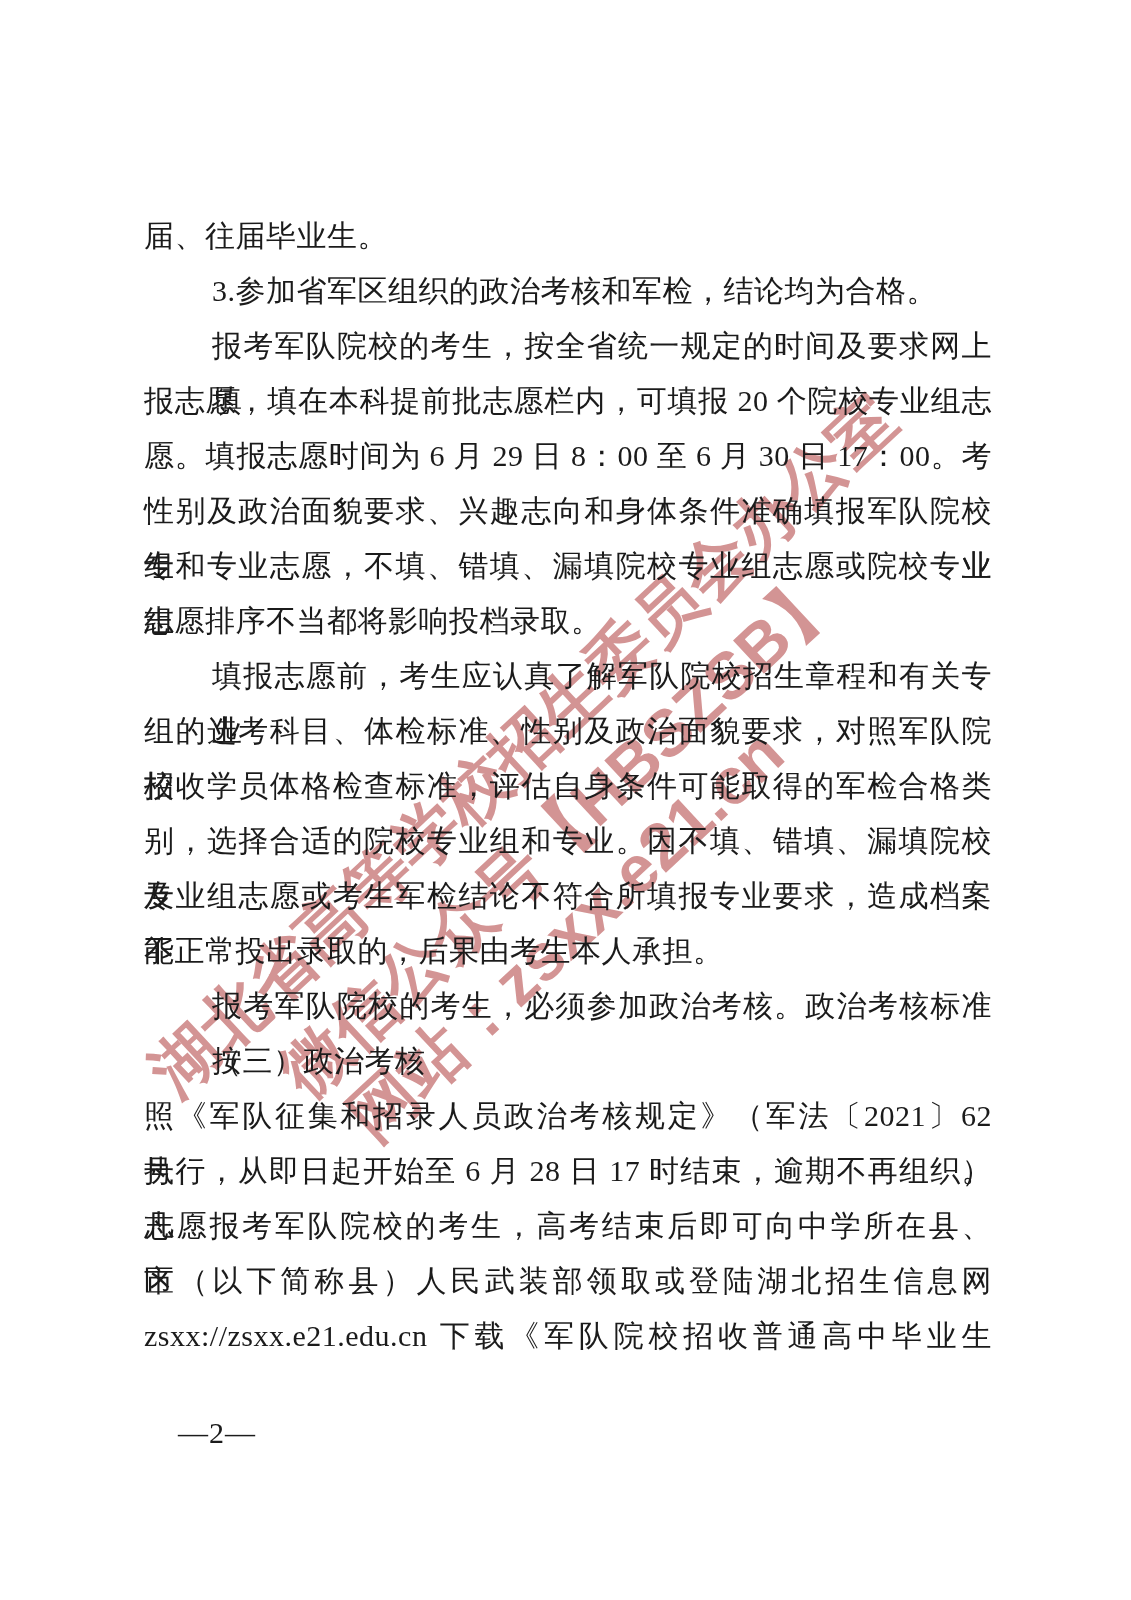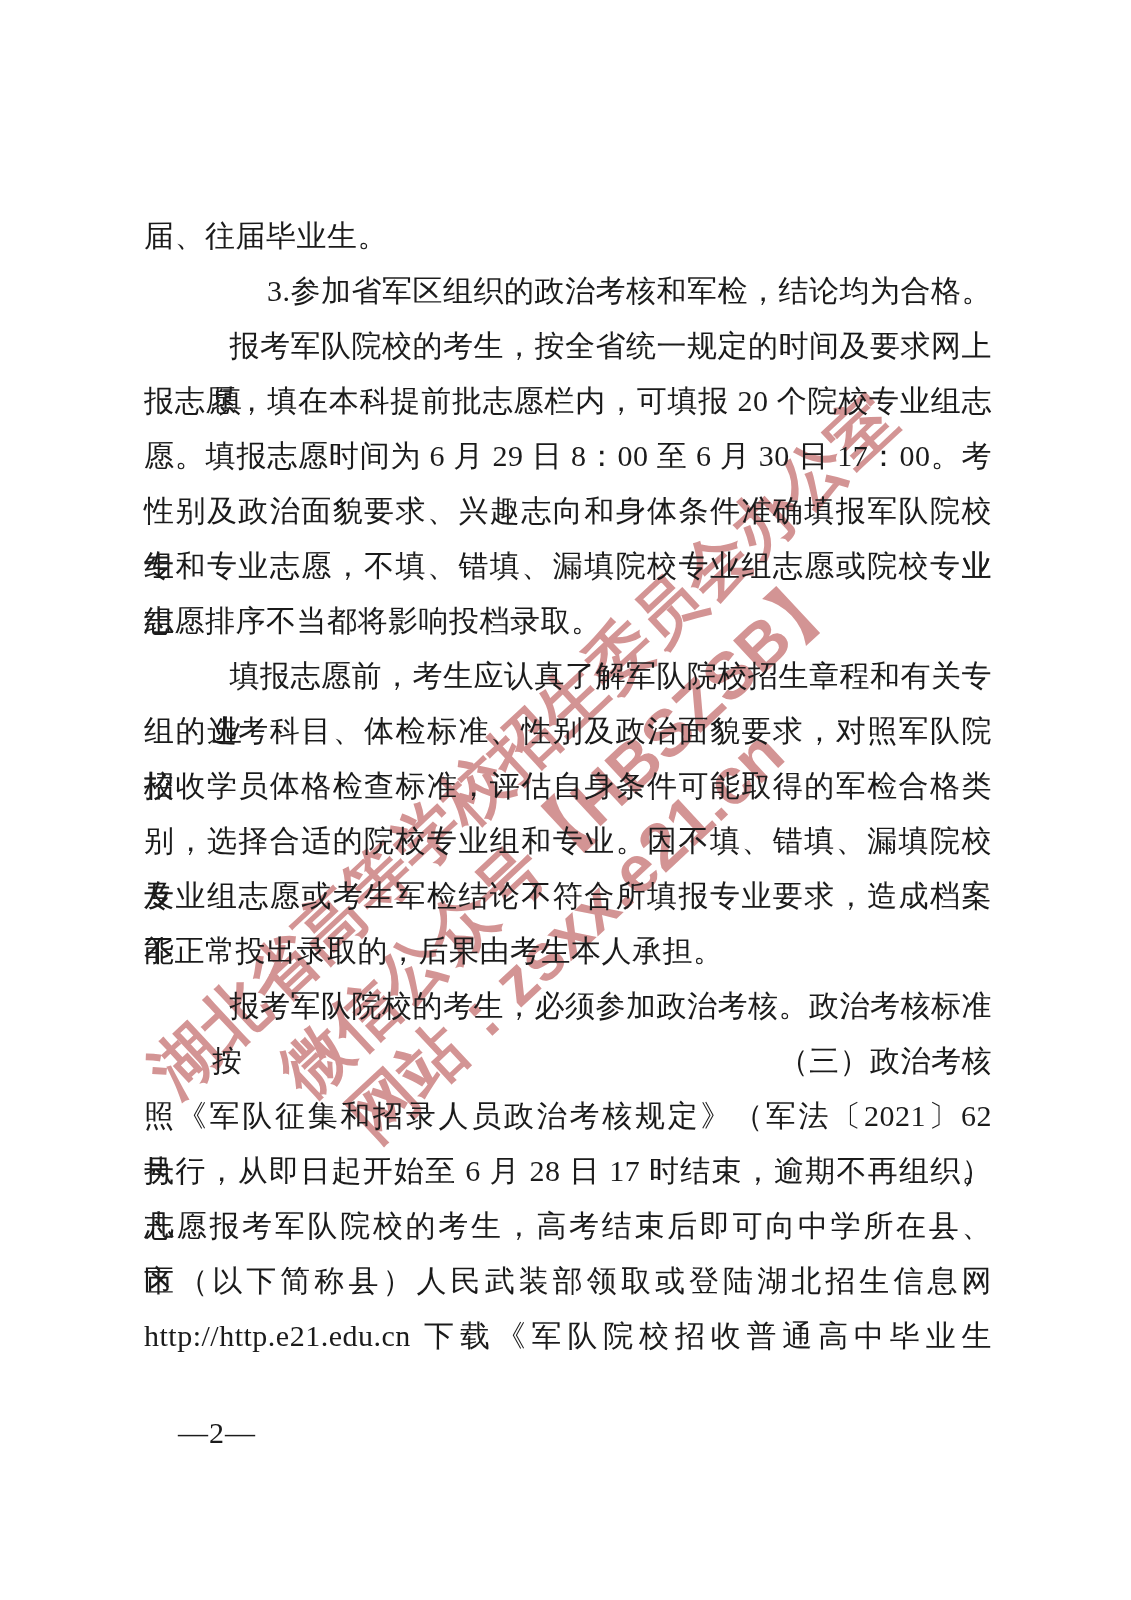--- a/index.html
+++ b/index.html
@@ -28,21 +28,21 @@
     font-size: 30px;
     white-space: nowrap;
     letter-spacing: 0.5px;
   }
   .line.just {
     white-space: normal;
     text-align: justify;
     text-align-last: justify;
     text-justify: inter-character;
   }
-  .line.ind { padding-left: 68px; text-align: right; }
+  .line.ind { padding-left: 68px; }
   .pagenum {
     position: absolute;
     left: 178px;
     top: 1416px;
     font-size: 30px;
     line-height: 34px;
     letter-spacing: 1px;
   }
   
   .wm-layer { position:absolute; inset:0; pointer-events:none; }
@@ -89,18 +89,18 @@
     <div class="line just">招收学员体格检查标准，评估自身条件可能取得的军检合格类</div>
     <div class="line just">别，选择合适的院校专业组和专业。因不填、错填、漏填院校及</div>
     <div class="line just">专业组志愿或考生军检结论不符合所填报专业要求，造成档案不</div>
     <div class="line">能正常投出录取的，后果由考生本人承担。</div>
     <div class="line ind just">报考军队院校的考生，必须参加政治考核。政治考核标准按</div>
     <div class="line ind">（三）政治考核</div>
     <div class="line just">照《军队征集和招录人员政治考核规定》（军法〔2021〕62 号）</div>
     <div class="line just">执行，从即日起开始至 6 月 28 日 17 时结束，逾期不再组织。凡</div>
     <div class="line just">志愿报考军队院校的考生，高考结束后即可向中学所在县、市、</div>
     <div class="line just">区（以下简称县）人民武装部领取或登陆湖北招生信息网</div>
-    <div class="line just">http://http.e21.edu.cn 下载《军队院校招收普通高中毕业生</div>
+    <div class="line just">zsxx://zsxx.e21.edu.cn 下载《军队院校招收普通高中毕业生</div>
   </div>
 
   <div class="pagenum">—2—</div>
 
 </div>
 
 </body></html>

